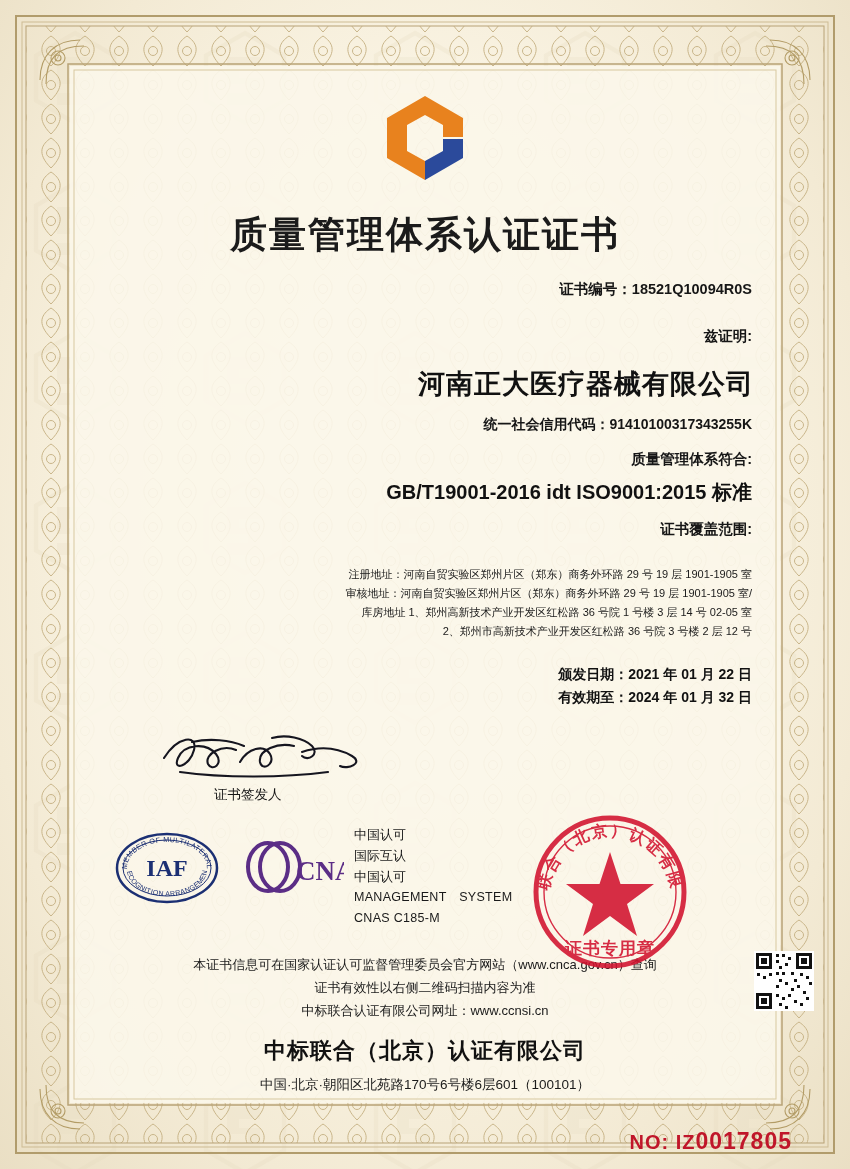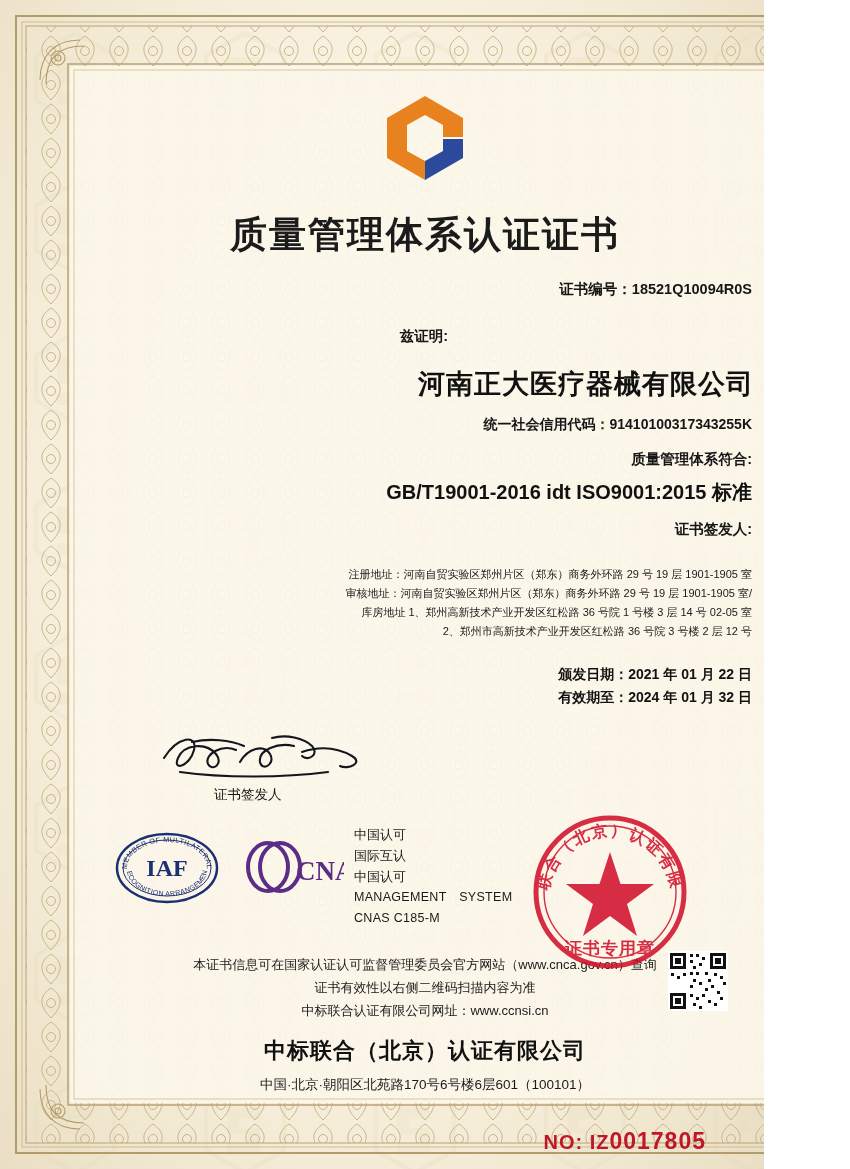--- a/index.html
+++ b/index.html
@@ -5,26 +5,25 @@
   html, body {
     margin: 0;
     padding: 0;
     background: #ffffff;
   }
   body {
     font-family: "Liberation Sans", sans-serif;
   }
   .page {
     position: relative;
-    width: 752px;
+    width: 850px;
     height: 1169px;
     overflow: hidden;
     background:
       radial-gradient(ellipse at 50% 45%, #fdfaf0 0%, #faf4e4 45%, #f3ead4 75%, #eadfc4 100%);
-    padding-left: 12px;
   }
   
   .watermarks {
     position: absolute;
     inset: 0;
     pointer-events: none;
     opacity: 0.45;
   }
 
   
@@ -51,20 +50,21 @@
     margin-top: 20px;
     text-align: right;
     font-size: 14.5px;
     font-weight: bold;
     color: #161616;
     padding-right: 2px;
   }
   .cert-no .label { font-weight: bold; }
   .hereby {
     margin-top: 28px;
+    text-align: right;
     font-size: 14.5px;
     font-weight: bold;
     color: #161616;
     padding-right: 2px;
   }
   .company {
     margin-top: 20px;
     text-align: right;
     font-size: 27px;
     font-weight: bold;
@@ -323,21 +323,21 @@
 
     <div class="hereby">兹证明:</div>
 
     <div class="company">河南正大医疗器械有限公司</div>
 
     <div class="credit-code">统一社会信用代码：91410100317343255K</div>
 
     <div class="lead">质量管理体系符合:</div>
     <div class="standard">GB/T19001-2016 idt ISO9001:2015 标准</div>
 
-    <div class="scope-lead">证书签发人:</div>
+    <div class="scope-lead">证书覆盖范围:</div>
 
     <div class="addresses">
       <div>注册地址：河南自贸实验区郑州片区（郑东）商务外环路 29 号 19 层 1901-1905 室</div>
       <div>审核地址：河南自贸实验区郑州片区（郑东）商务外环路 29 号 19 层 1901-1905 室/</div>
       <div>库房地址 1、郑州高新技术产业开发区红松路 36 号院 1 号楼 3 层 14 号 02-05 室</div>
       <div>2、郑州市高新技术产业开发区红松路 36 号院 3 号楼 2 层 12 号</div>
     </div>
 
     <div class="dates">
       <div>颁发日期：2021 年 01 月 22 日</div>

